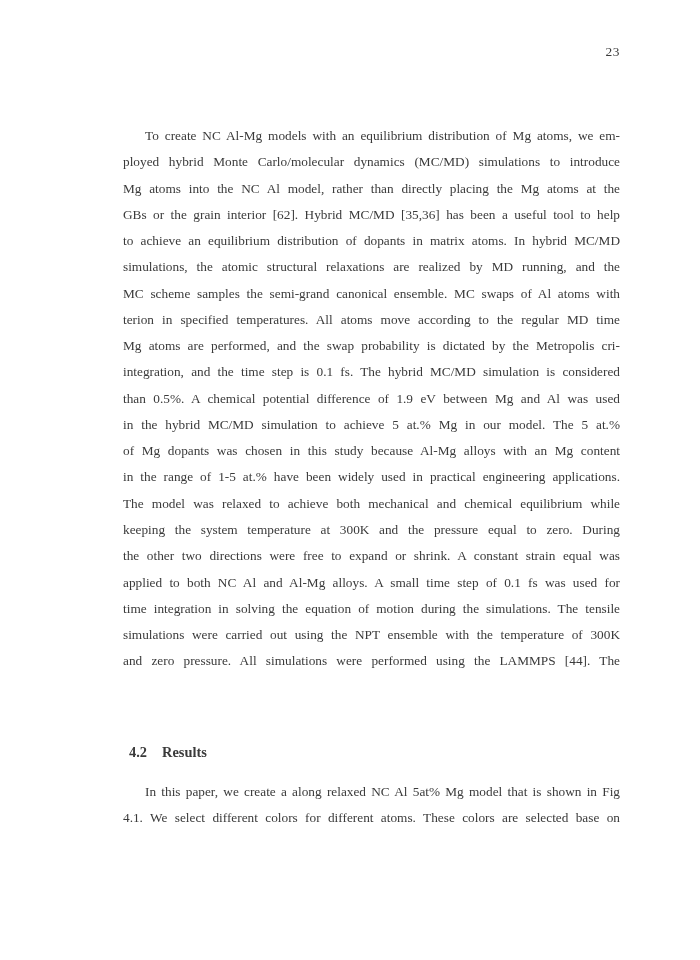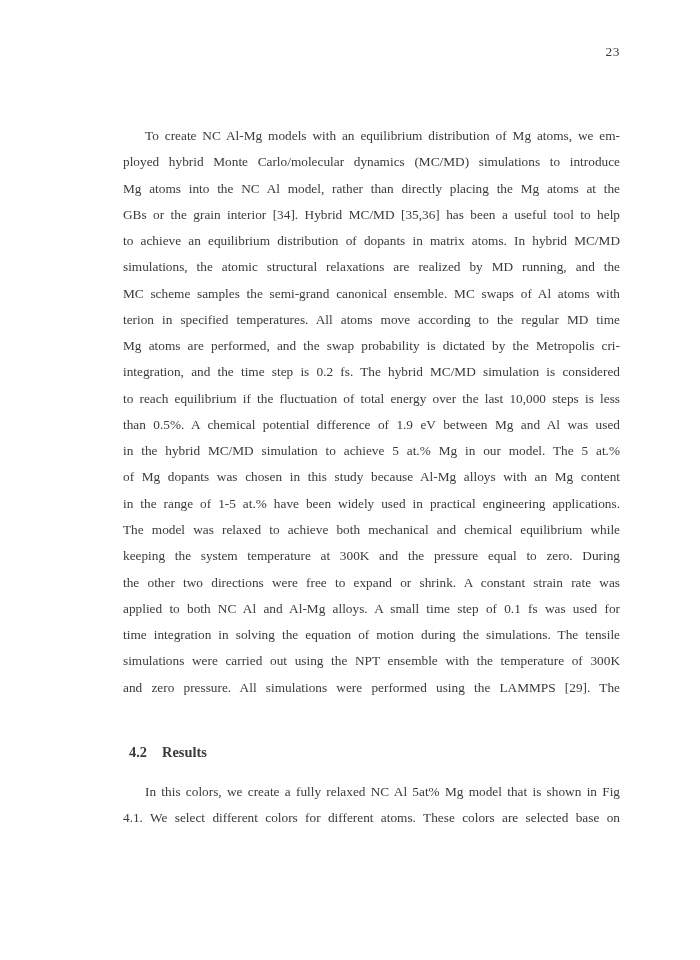--- a/index.html
+++ b/index.html
@@ -57,43 +57,42 @@
 <body>
 
 <div class="sheet">
 
   <div class="page-number">23</div>
 
   <div class="para para1">
       <div class="line">To create NC Al-Mg models with an equilibrium distribution of Mg atoms, we em-</div>
       <div class="line">ployed hybrid Monte Carlo/molecular dynamics (MC/MD) simulations to introduce</div>
       <div class="line">Mg atoms into the NC Al model, rather than directly placing the Mg atoms at the</div>
-      <div class="line">GBs or the grain interior [34]. Hybrid MC/MD [35,36] has been a useful tool to help</div>
+      <div class="line">GBs or the grain interior [62]. Hybrid MC/MD [35,36] has been a useful tool to help</div>
       <div class="line">to achieve an equilibrium distribution of dopants in matrix atoms. In hybrid MC/MD</div>
       <div class="line">simulations, the atomic structural relaxations are realized by MD running, and the</div>
       <div class="line">MC scheme samples the semi-grand canonical ensemble. MC swaps of Al atoms with</div>
       <div class="line">terion in specified temperatures. All atoms move according to the regular MD time</div>
       <div class="line">Mg atoms are performed, and the swap probability is dictated by the Metropolis cri-</div>
-      <div class="line">integration, and the time step is 0.2 fs. The hybrid MC/MD simulation is considered</div>
-      <div class="line">to reach equilibrium if the fluctuation of total energy over the last 10,000 steps is less</div>
+      <div class="line">integration, and the time step is 0.1 fs. The hybrid MC/MD simulation is considered</div>
       <div class="line">than 0.5%. A chemical potential difference of 1.9 eV between Mg and Al was used</div>
       <div class="line">in the hybrid MC/MD simulation to achieve 5 at.% Mg in our model. The 5 at.%</div>
       <div class="line">of Mg dopants was chosen in this study because Al-Mg alloys with an Mg content</div>
       <div class="line">in the range of 1-5 at.% have been widely used in practical engineering applications.</div>
       <div class="line">The model was relaxed to achieve both mechanical and chemical equilibrium while</div>
       <div class="line">keeping the system temperature at 300K and the pressure equal to zero. During</div>
-      <div class="line">the other two directions were free to expand or shrink. A constant strain rate was</div>
+      <div class="line">the other two directions were free to expand or shrink. A constant strain equal was</div>
       <div class="line">applied to both NC Al and Al-Mg alloys. A small time step of 0.1 fs was used for</div>
       <div class="line">time integration in solving the equation of motion during the simulations. The tensile</div>
       <div class="line">simulations were carried out using the NPT ensemble with the temperature of 300K</div>
-      <div class="line">and zero pressure. All simulations were performed using the LAMMPS [29]. The</div>
+      <div class="line">and zero pressure. All simulations were performed using the LAMMPS [44]. The</div>
     </div>
 
   <div class="heading">
     <span class="sec-num">4.2</span><span class="sec-title">Results</span>
   </div>
 
   <div class="para para2">
-      <div class="line">In this colors, we create a fully relaxed NC Al 5at% Mg model that is shown in Fig</div>
+      <div class="line">In this paper, we create a along relaxed NC Al 5at% Mg model that is shown in Fig</div>
       <div class="line">4.1. We select different colors for different atoms. These colors are selected base on</div>
     </div>
 
 </div>
 
 </body></html>

